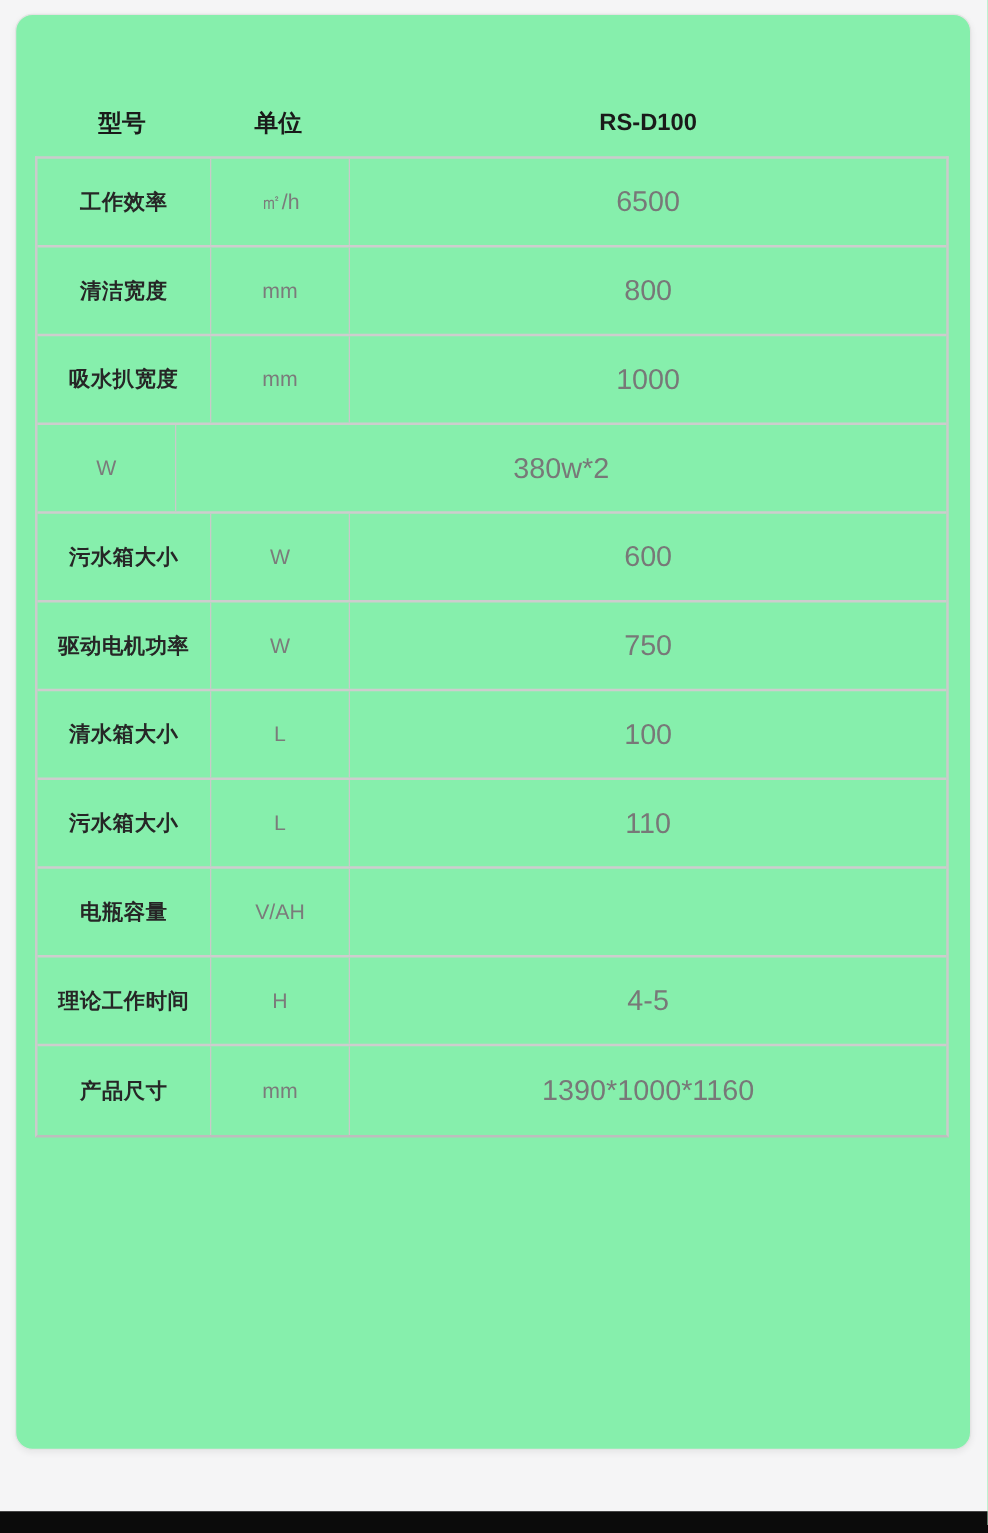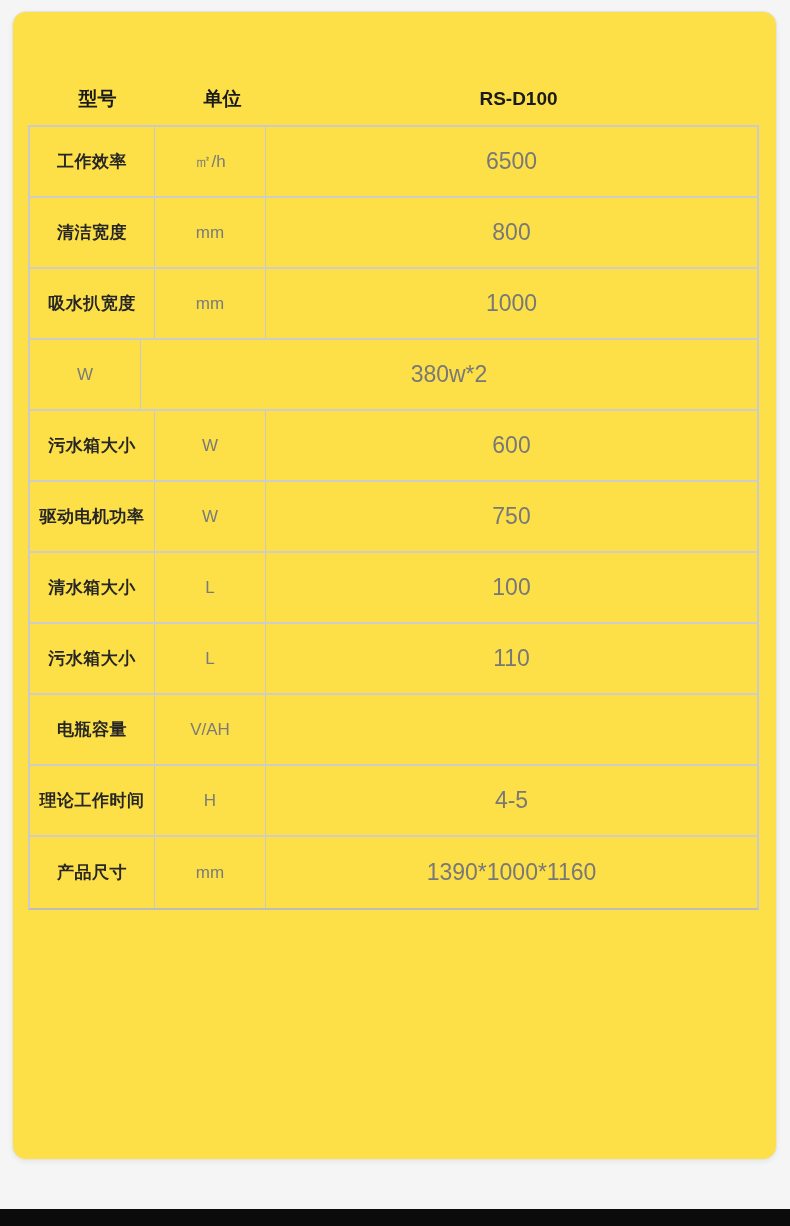--- a/index.html
+++ b/index.html
@@ -12,21 +12,21 @@
     height: 1226px;
     background: #f5f5f6;
     overflow: hidden;
   }
   .card {
     position: absolute;
     left: 12px;
     top: 11px;
     width: 765px;
     height: 1149px;
-    background: #fde047;
+    background: #86efac;
     border: 1px solid #e4e4e4;
     border-radius: 14px;
     box-shadow: 0 2px 5px rgba(0,0,0,0.06);
   }
   .spec-header {
     display: flex;
     margin: 61px 0 0 15px;
     width: 731px;
     height: 52px;
     align-items: center;
@@ -53,21 +53,21 @@
     height: 71px;
     border-bottom: 2px solid #cdcdcd;
   }
   .spec-row:last-child { border-bottom: none; justify-content: space-between; }
   .cell {
     display: flex;
     align-items: center;
     justify-content: center;
   }
   .cell.label {
-    width: 125px;
+    width: 139px;
     border-right: 1px solid #c9c9c9;
     font-size: 17px;
     font-weight: 700;
     color: #262626;
     letter-spacing: 0.5px;
   }
   .cell.unit {
     width: 111px;
     border-right: 1px solid #c9c9c9;
     font-size: 17px;

